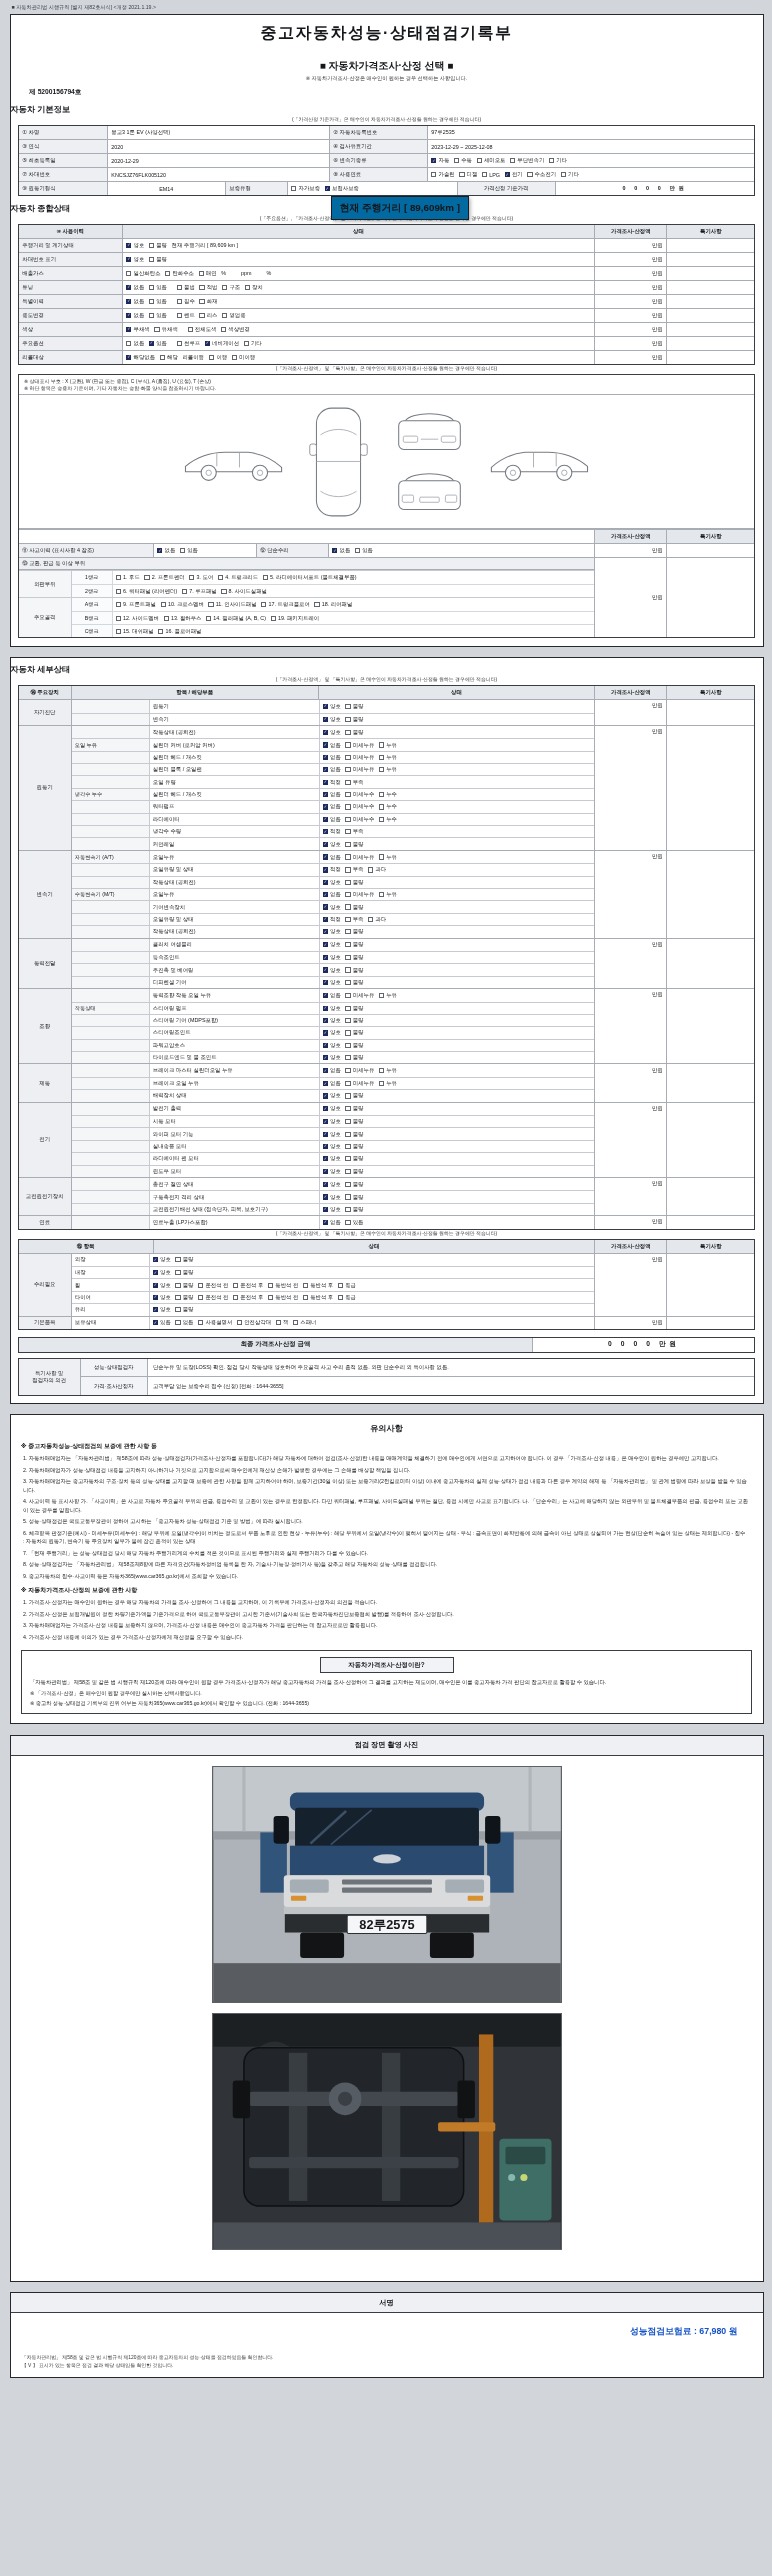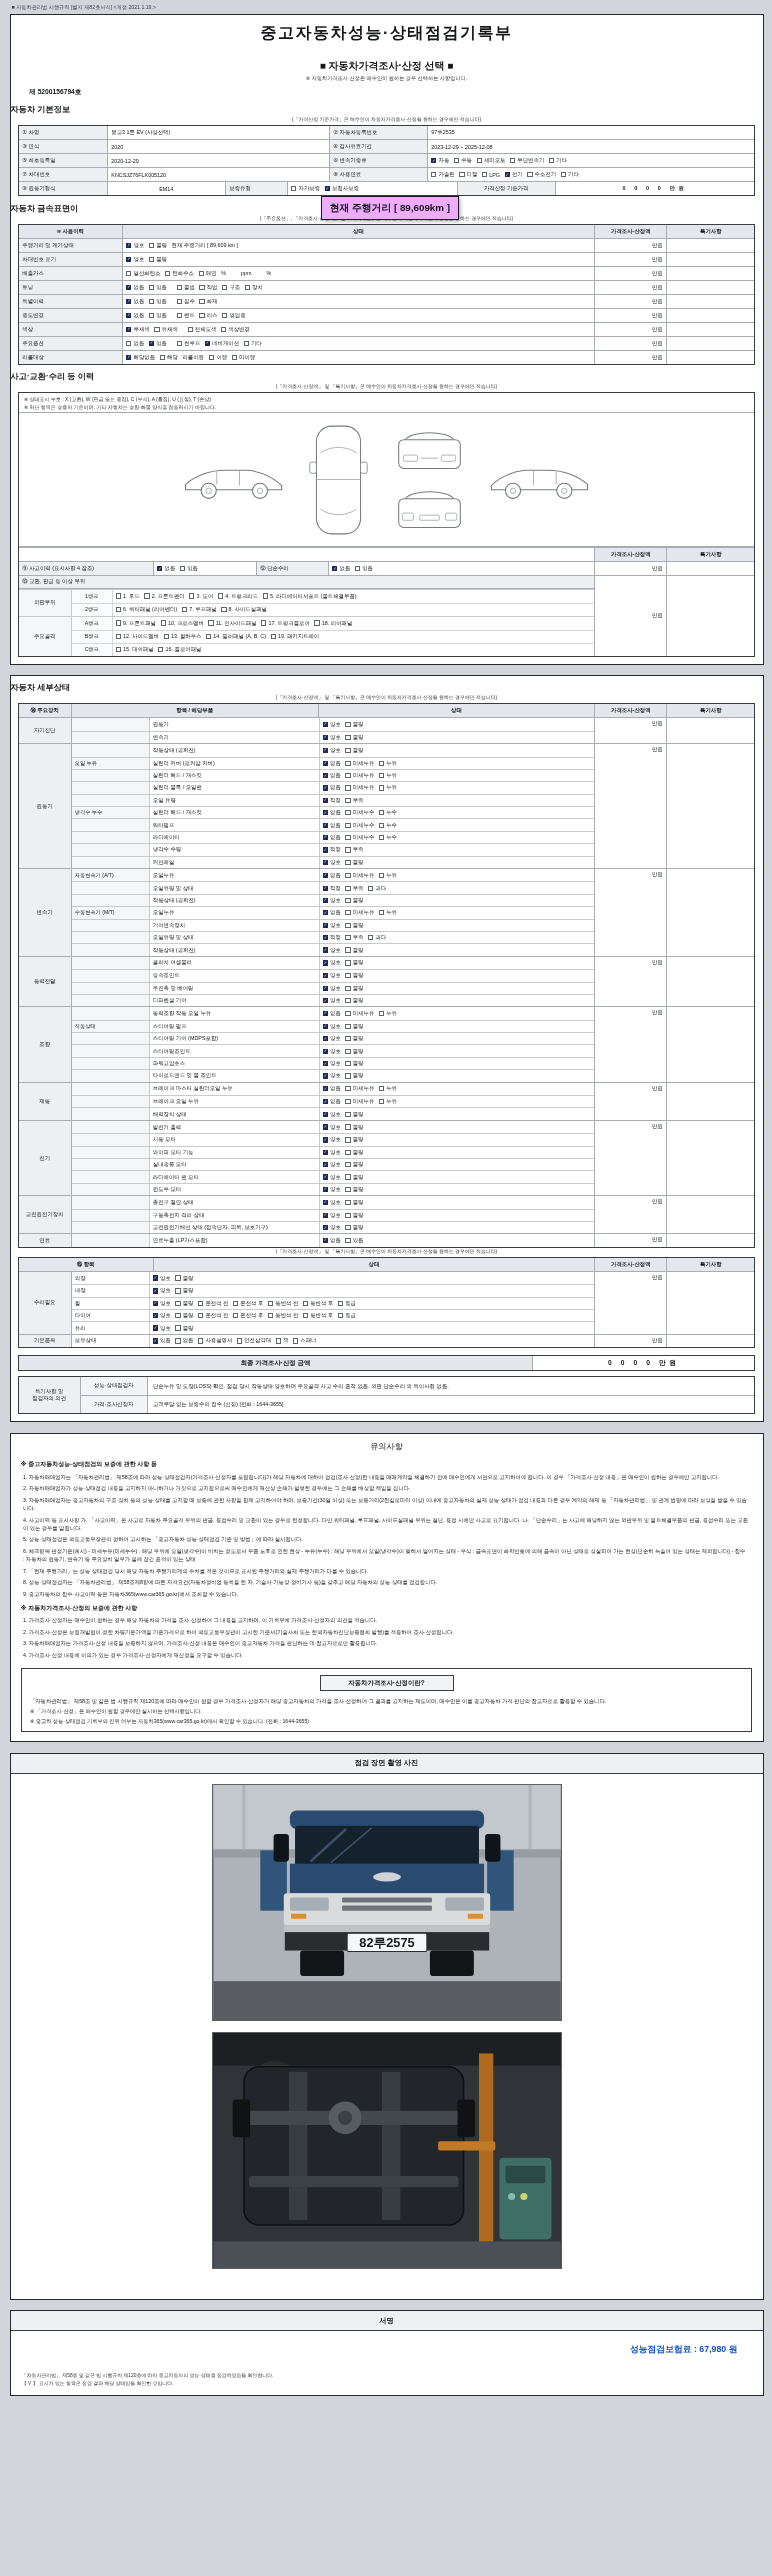--- a/index.html
+++ b/index.html
@@ -28,21 +28,21 @@
   .w430{width:222px}.w480{width:247px}
   .price-c{width:72px;justify-content:flex-end;border-left:0.5px solid #a8adb5;padding:1.5px 3.6px;font-size:5.4px;display:flex;align-items:center}
   .rem-c{width:88px;border-left:0.5px solid #a8adb5}
   .optwrap{display:flex;flex-wrap:wrap;align-items:center}
   .opt{display:inline-flex;align-items:center;margin:0.5px 4.6px 0.5px 0;white-space:nowrap}
   .cb{width:5.2px;height:5.2px;border:0.5px solid #61656c;background:#fff;display:inline-flex;align-items:center;justify-content:center;margin-right:2.1px;font-size:4.1px;line-height:1;color:#fff;flex:none}
   .cb.on{background:#1d2a5e;border-color:#1d2a5e}
   .ot{font-size:5.4px}
   .mid{font-size:5.4px;margin-right:5.2px;white-space:pre}
   .digits{letter-spacing:3.6px;font-weight:bold}
-  .callout{position:absolute;left:310px;top:181px;background:#f0abfc;border:1px solid #1b1d21;box-shadow:1.5px 2.1px 4.1px rgba(0,0,0,.35);padding:4.6px 8.2px;font-size:9.8px;font-weight:bold;z-index:5;white-space:nowrap}
+  .callout{position:absolute;left:320px;top:181px;background:#0369a1;border:1px solid #1b1d21;box-shadow:1.5px 2.1px 4.1px rgba(0,0,0,.35);padding:4.6px 8.2px;font-size:9.8px;font-weight:bold;z-index:5;white-space:nowrap}
   .legend{padding:3.1px 5.2px 1px;font-size:5px;color:#2a2c31;line-height:1.5;border-bottom:0.5px solid #a8adb5}
   .diagrams{display:flex;justify-content:center;align-items:center;gap:18.5px;padding:8.2px 0 7.2px;border-bottom:0.5px solid #a8adb5}
   .dia-col{display:flex;flex-direction:column;gap:7.2px;align-items:center}
   .dgrp{display:flex;border-top:0.5px solid #a8adb5}
   .dcat{width:52px;background:#edeff3;display:flex;align-items:center;justify-content:center;text-align:center;font-size:5.4px;padding:1.5px}
   .dmid{flex:1;border-left:0.5px solid #a8adb5}
   .ditem{display:flex;border-top:0.5px solid #c7cbd1;min-height:12.4px}
   .ditem:first-child{border-top:none}
   .dsub{width:77px;padding:1.5px 3.1px;font-size:5.2px;background:#f5f6f8;display:flex;align-items:center}
   .dlbl{width:170px;padding:1.5px 3.1px;font-size:5.4px;border-left:0.5px solid #c7cbd1;display:flex;align-items:center}
@@ -62,21 +62,21 @@
   .final-row{display:flex;border:0.8px solid #3a3d42;margin:7.2px 7.2px 0;min-height:15.5px}
   .final-lbl{flex:1;background:#e4e7ec;font-weight:bold;display:flex;align-items:center;justify-content:center;font-size:6.4px}
   .final-val{width:222px;border-left:0.5px solid #a8adb5;display:flex;align-items:center;justify-content:center;font-size:6.7px}
   .opinion{display:flex;border:0.8px solid #3a3d42;margin:5.2px 7.2px 0}
   .op-side{width:62px;background:#edeff3;display:flex;align-items:center;justify-content:center;text-align:center;font-size:5.4px;white-space:pre-line;border-right:0.5px solid #a8adb5;padding:2.1px}
   .op-rows{flex:1}
   .op-row{display:flex;border-top:0.5px solid #a8adb5}
   .op-row:first-child{border-top:none}
   .op-role{width:67px;background:#f3f4f7;font-size:5.4px;display:flex;align-items:center;justify-content:center;text-align:center;padding:3.1px 2.1px;border-right:0.5px solid #a8adb5}
   .op-text{flex:1;font-size:5.4px;padding:4.6px 5.2px;line-height:1.55;display:flex;align-items:center}
-  .nt-title{text-align:center;font-weight:normal;font-size:8.2px;padding:7.2px 0 4.1px}
+  .nt-title{text-align:center;font-weight:bold;font-size:8.2px;padding:7.2px 0 4.1px}
   .nt-sub{font-weight:bold;font-size:6px;padding:4.1px 10.3px 2.1px}
   .nt-item{font-size:5.3px;line-height:1.6;padding:1.5px 14.4px 1.5px 12.4px;color:#222}
   .nt-box{border:0.8px solid #3a3d42;margin:7.2px 10.3px 2.1px;padding:6.2px 8.2px}
   .nt-box-title{display:block;width:134px;margin:0 auto 5.2px;text-align:center;border:0.8px solid #3a3d42;font-weight:bold;font-size:6.4px;padding:2.6px 0;background:#f2f3f6}
   .nt-box-body{font-size:5.3px;line-height:1.55}
   .nt-box-note{font-size:5.2px;margin-top:3.1px;color:#222}
   .ph-title{background:#eef0f3;border-bottom:0.8px solid #3a3d42;text-align:center;font-weight:bold;font-size:7.2px;padding:4.6px 0}
   .photo{display:block;margin:10.3px auto;border:0.5px solid #5d6065;background:#26292d}
   .sign-title{text-align:center;font-weight:bold;font-size:7.2px;padding:4.6px 0;border-bottom:0.8px solid #3a3d42;background:#eef0f3}
   .sign-body{display:flex;justify-content:flex-end;align-items:center;min-height:37px;padding:0 25px}
@@ -185,21 +185,21 @@
             <span class="opt">
               <span class="cb on">✓</span>
               <span class="ot">보험사보증</span>
             </span>
           </div>
         <div class="c lblc w190 ctr">가격산정 기준가격</div>
         <div class="c flex1 ctr digits">0 0 0 0  만원</div>
       </div>
     </div>
 
-    <div class="stitle">자동차 금속표면이</div>
+    <div class="stitle">자동차 종합상태</div>
     <div class="snote">(「주요옵션」, 「가격조사·산정액」 및 「특기사항」은 매수인이 자동차가격조사·산정을 원하는 경우에만 적습니다)</div>
     <div class="tbl">
       <div class="row">
         <div class="c hc w200">⑩ 사용이력</div>
         <div class="c hc flex1">상태</div>
         <div class="c hc w140">가격조사·산정액</div>
         <div class="c hc w170">특기사항</div>
       </div>
       <div class="row">
           <div class="c lblc w200">주행거리 및 계기상태</div>
@@ -441,21 +441,20 @@
                 <span class="cb"></span>
                 <span class="ot">미이행</span>
               </span>
             </span>
           </div>
           <div class="price-c">만원</div>
           <div class="rem-c"></div>
         </div>
     </div>
 
-    <div class="stitle">사고·교환·수리 등 이력</div>
     <div class="snote">(「가격조사·산정액」 및 「특기사항」은 매수인이 자동차가격조사·산정을 원하는 경우에만 적습니다)</div>
     <div class="tbl">
       <div class="legend">
         <div>※ 상태표시 부호 : X (교환), W (판금 또는 용접), C (부식), A (흠집), U (요철), T (손상)</div>
         <div>※ 하단 항목은 승용차 기준이며, 기타 자동차는 승합·화물 양식을 참조하시기 바랍니다.</div>
       </div>
 
       <div class="diagrams">
         <svg width="108" height="52" viewBox="0 0 200 96">
           <path d="M12 66 L12 56 C34 38 58 30 86 30 L128 30 C156 33 176 45 190 58 L190 66 Z" fill="#fff" stroke="#767b83" stroke-width="2"></path>

